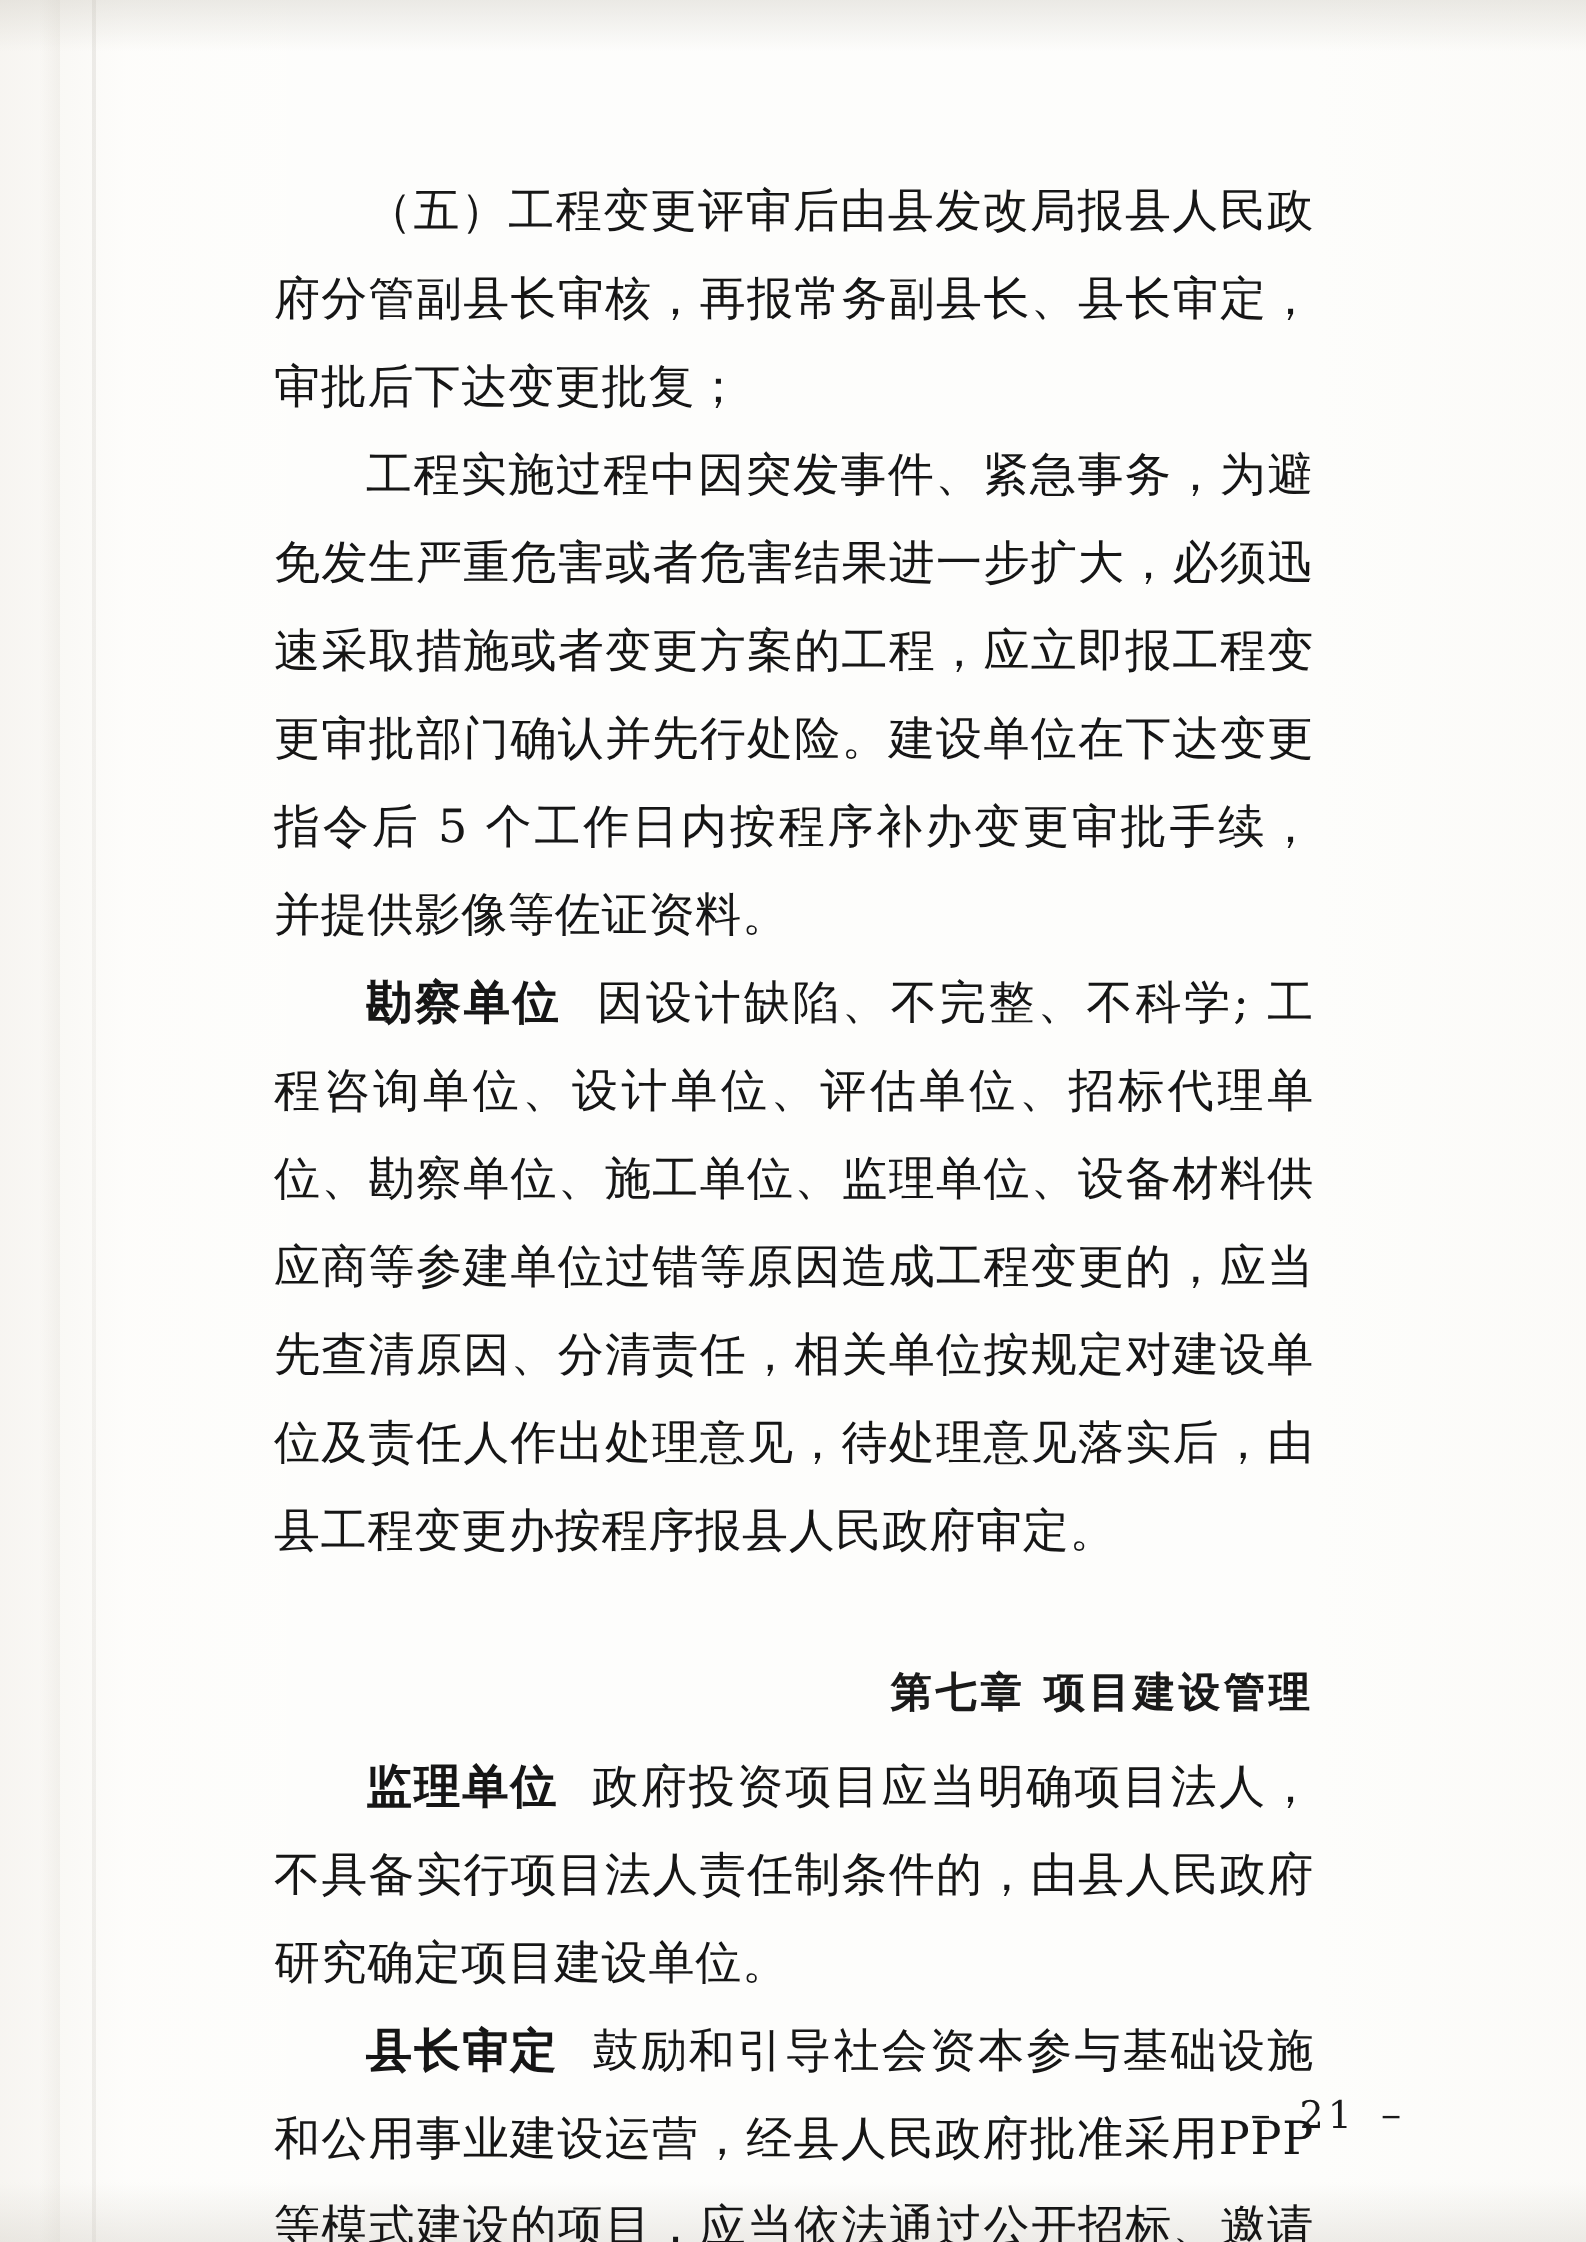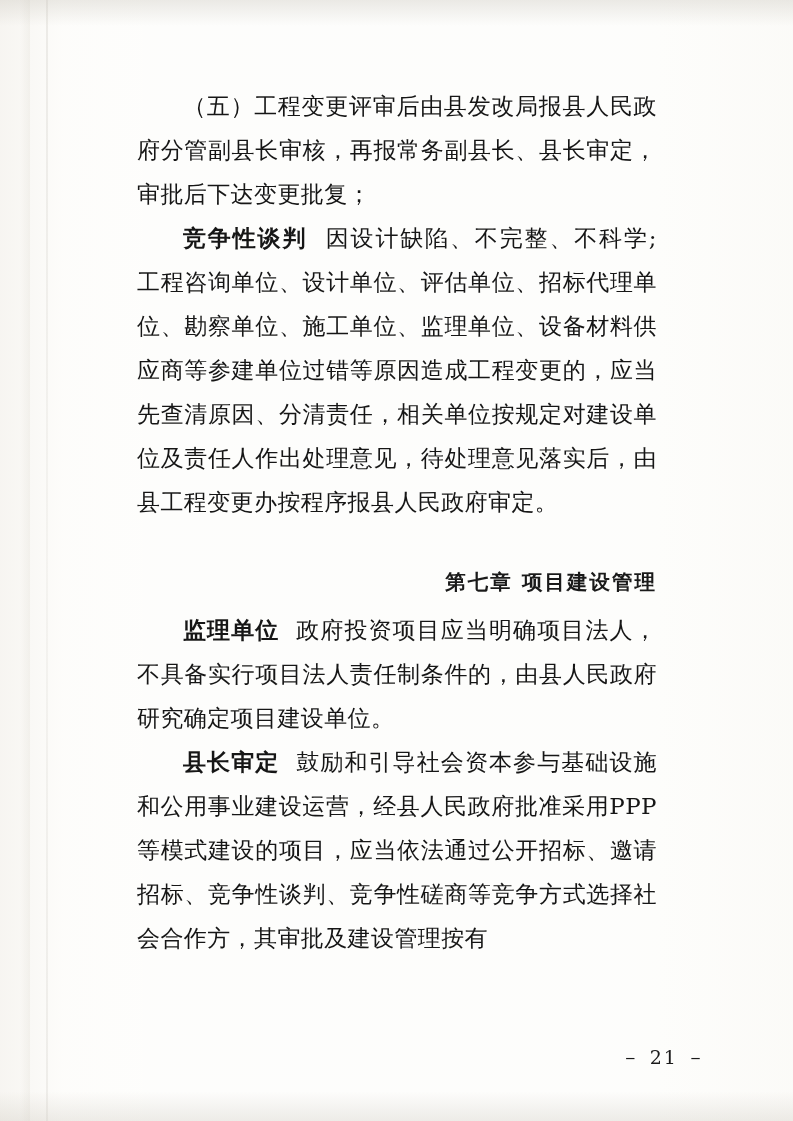--- a/index.html
+++ b/index.html
@@ -97,22 +97,23 @@
 <div class="page">
   <div class="scan-seam2"></div>
   <div class="scan-seam"></div>
   <div class="edge-shadow-top"></div>
   <div class="edge-shadow-bottom"></div>
 
   <div class="content">
 
     <p class="para indent">（五）工程变更评审后由县发改局报县人民政府分管副县长审核，再报常务副县长、县长审定，审批后下达变更批复；</p>
 
+    <p class="para indent">工程实施过程中因突发事件、紧急事务，为避免发生严重危害或者危害结果进一步扩大，必须迅速采取措施或者变更方案的工程，应立即报工程变更审批部门确认并先行处险。建设单位在下达变更指令后 5 个工作日内按程序补办变更审批手续，并提供影像等佐证资料。</p>
 
-    <p class="para indent"><span class="bold-run">竞争性谈判</span>&nbsp;&nbsp;<span>因设计缺陷、不完整、不科学; 工程咨询单位、设计单位、评估单位、招标代理单位、勘察单位、施工单位、监理单位、设备材料供应商等参建单位过错等原因造成工程变更的，应当先查清原因、分清责任，相关单位按规定对建设单位及责任人作出处理意见，待处理意见落实后，由县工程变更办按程序报县人民政府审定。</span></p>
+    <p class="para indent"><span class="bold-run">勘察单位</span>&nbsp;&nbsp;<span>因设计缺陷、不完整、不科学; 工程咨询单位、设计单位、评估单位、招标代理单位、勘察单位、施工单位、监理单位、设备材料供应商等参建单位过错等原因造成工程变更的，应当先查清原因、分清责任，相关单位按规定对建设单位及责任人作出处理意见，待处理意见落实后，由县工程变更办按程序报县人民政府审定。</span></p>
 
     <h2 class="chapter-title">第七章  项目建设管理</h2>
 
     <p class="para indent"><span class="bold-run">监理单位</span>&nbsp;&nbsp;<span>政府投资项目应当明确项目法人，不具备实行项目法人责任制条件的，由县人民政府研究确定项目建设单位。</span></p>
 
     <p class="para indent"><span class="bold-run">县长审定</span>&nbsp;&nbsp;<span>鼓励和引导社会资本参与基础设施和公用事业建设运营，经县人民政府批准采用PPP等模式建设的项目，应当依法通过公开招标、邀请招标、竞争性谈判、竞争性磋商等竞争方式选择社会合作方，其审批及建设管理按有</span></p>
 
   </div>
 
   <div class="page-number">－ 21 －</div>

